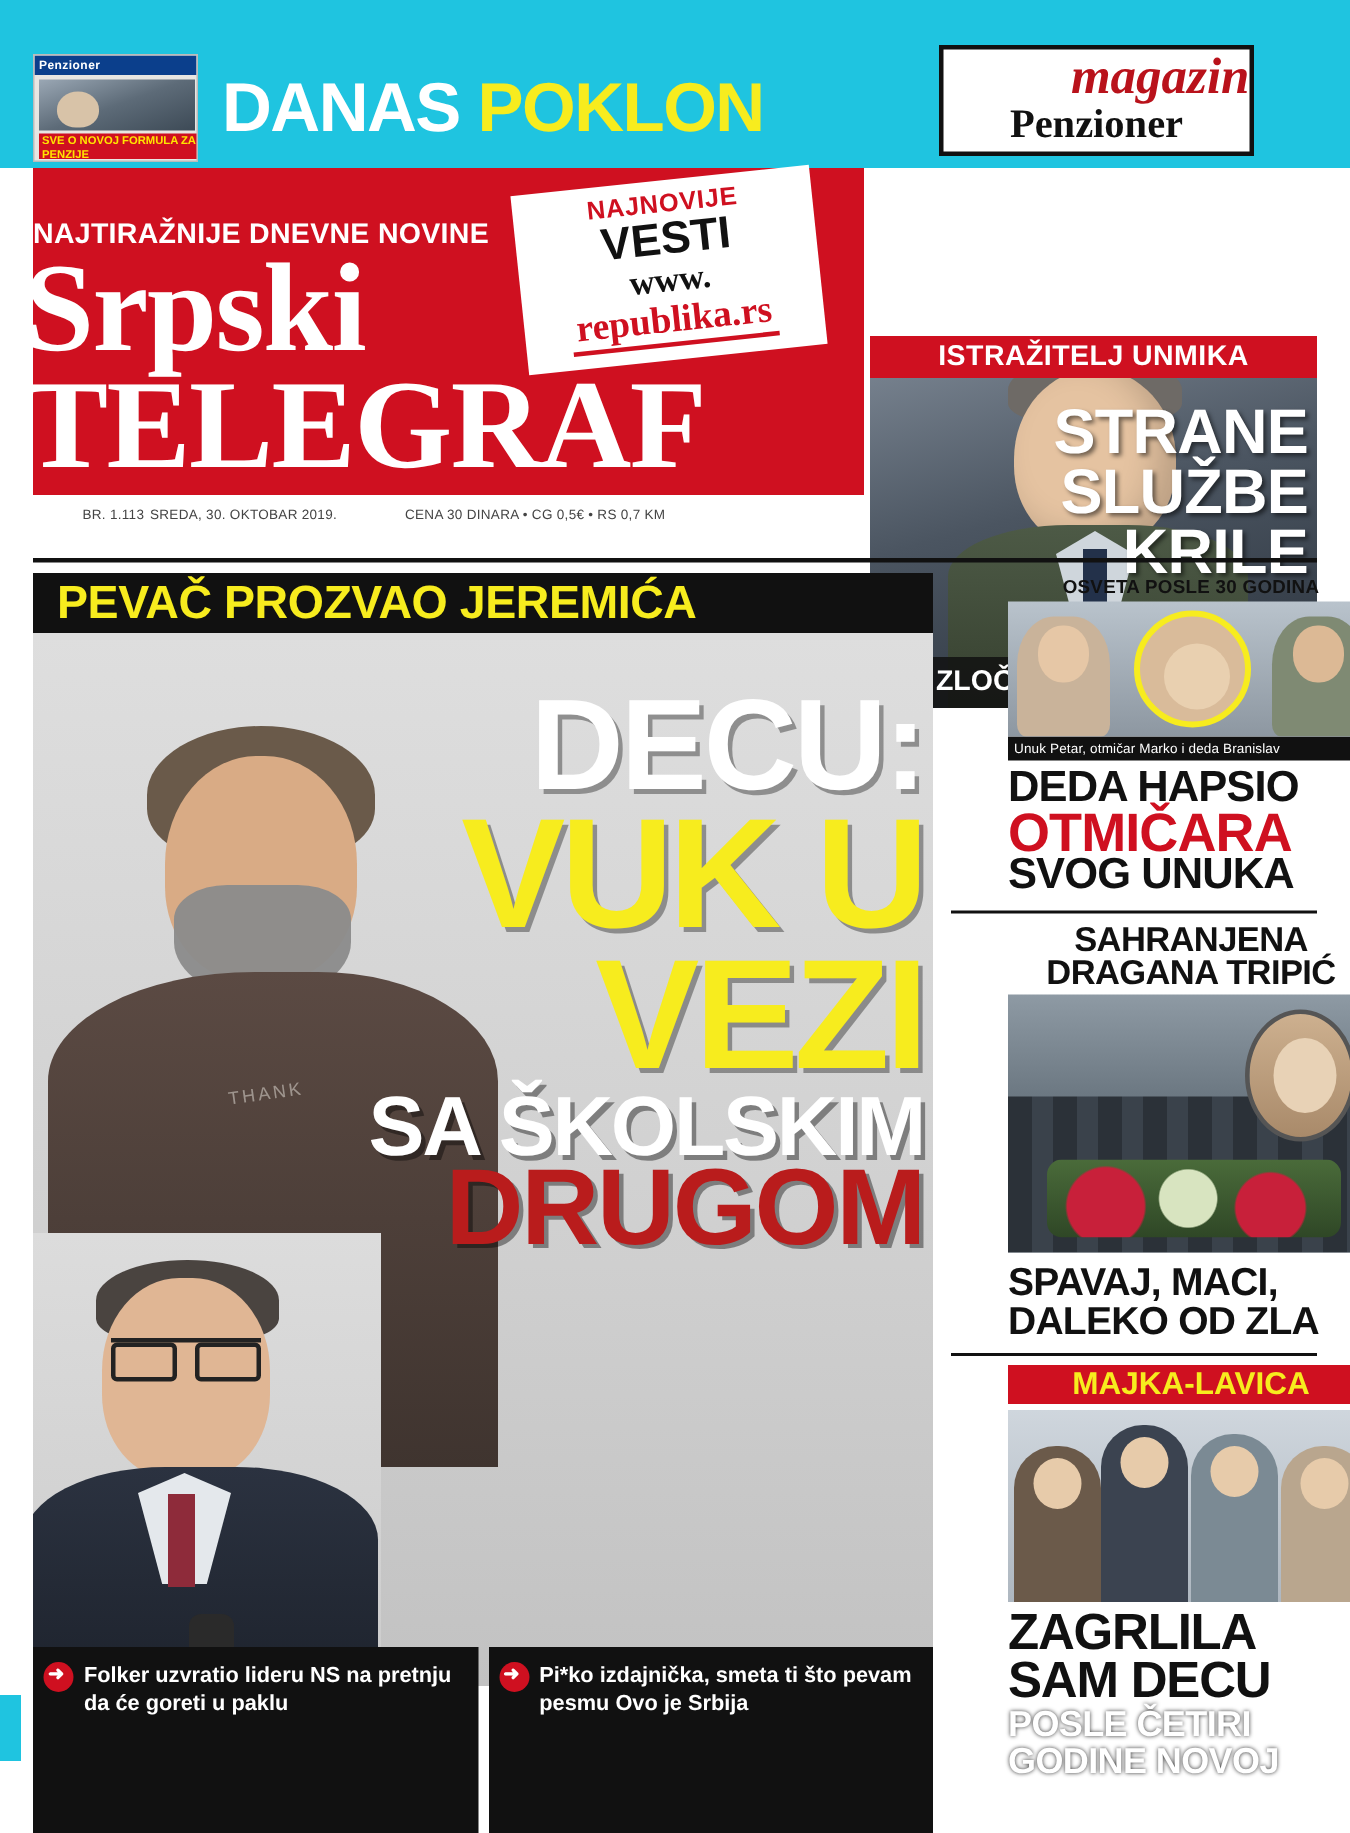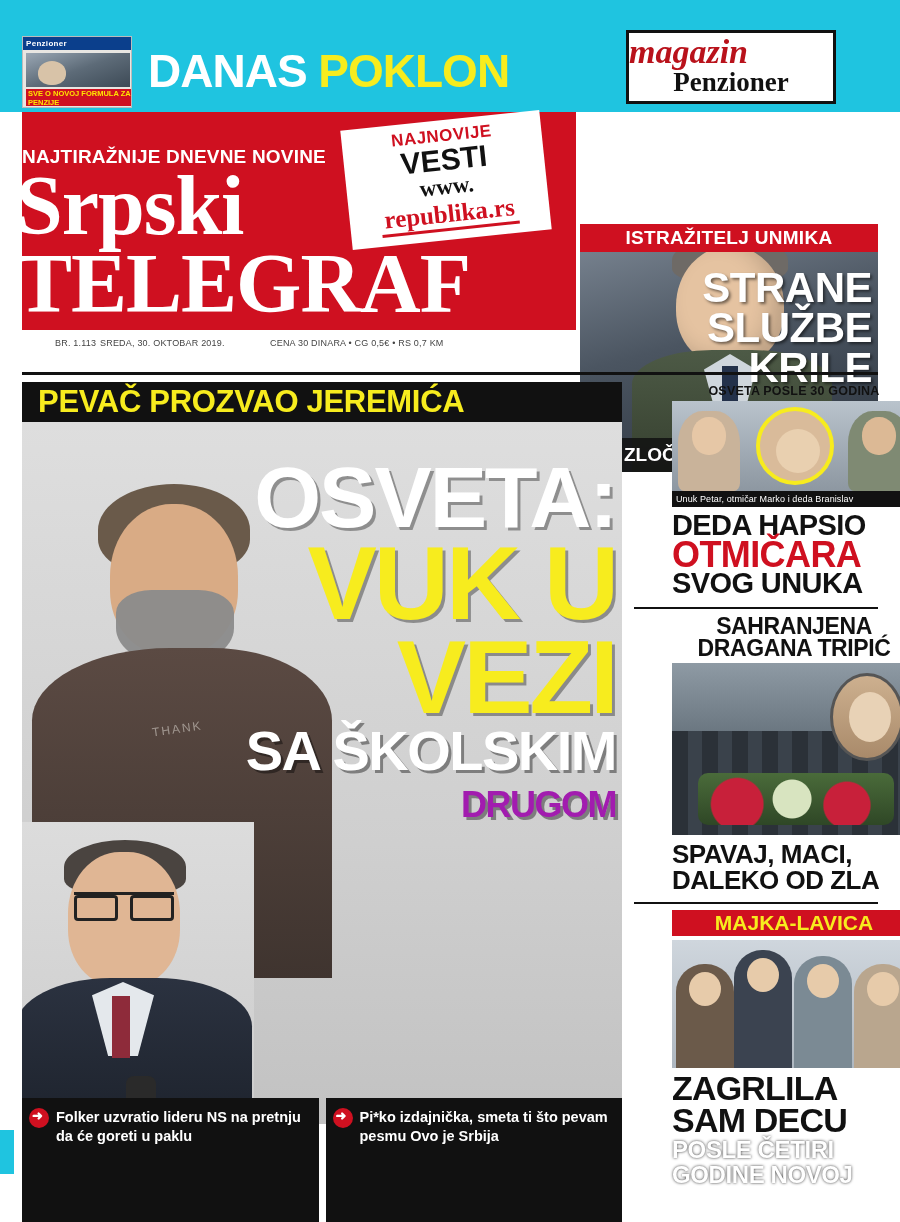--- a/index.html
+++ b/index.html
@@ -43,21 +43,21 @@
     font-size: 46px; font-weight: bold; letter-spacing: -1px;
     font-family: "Liberation Sans", sans-serif;
   }
   .promo-text .w1 { color: #ffffff; }
   .promo-text .w2 { color: #f7ec1e; }
   .promo-badge {
     position: absolute; right: 64px; top: 30px; width: 210px; height: 74px;
     background: #ffffff; border: 3px solid #111;
   }
   .promo-badge .pb1 {
-    text-align: left; color: #b9121b; font-family: "Liberation Serif", serif;
+    text-align: right; color: #b9121b; font-family: "Liberation Serif", serif;
     font-size: 34px; font-weight: bold; line-height: 32px; margin-top: 3px;
     font-style: italic;
   }
   .promo-badge .pb2 {
     text-align: center; color: #111; font-family: "Liberation Serif", serif;
     font-size: 27px; font-weight: bold; line-height: 28px;
   }
 
   
   .masthead {
@@ -248,21 +248,21 @@
   }
   .ms-l2, .ms-l3 {
     color: #f7ec1e; font-weight: bold; font-size: 104px; line-height: 94px;
     letter-spacing: -3px; text-shadow: 3px 3px 0 rgba(0,0,0,.35);
   }
   .ms-l4 {
     color: #ffffff; font-weight: bold; font-size: 56px; line-height: 54px;
     letter-spacing: -1.5px; text-shadow: 3px 3px 0 rgba(0,0,0,.4);
   }
   .ms-l5 {
-    color: #a21caf; font-weight: bold; font-size: 36px; line-height: 54px;
+    color: #b91c1c; font-weight: bold; font-size: 72px; line-height: 54px;
     letter-spacing: -1.5px; text-shadow: 3px 3px 0 rgba(0,0,0,.4);
   }
 
   
   .quotes {
     position: absolute; left: 22px; top: 1098px; width: 600px; height: 134px;
     display: flex; gap: 7px;
   }
   .qbox {
     position: relative; flex: 1; background: #111; color: #ffffff;
@@ -457,21 +457,21 @@
       <div class="pol-glasses"></div>
       <div class="pol-suit"></div>
       <div class="pol-shirt"></div>
       <div class="pol-tie"></div>
       <div class="pol-mic"></div>
     </div>
 
     <div class="ms-kicker">PEVAČ PROZVAO JEREMIĆA</div>
 
     <div class="ms-headline">
-      <div class="ms-l1">OSVETA:</div>
+      <div class="ms-l1">DECU:</div>
       <div class="ms-l2">VUK U</div>
       <div class="ms-l3">VEZI</div>
       <div class="ms-l4">SA ŠKOLSKIM</div>
       <div class="ms-l5">DRUGOM</div>
     </div>
   </div>
 
   <div class="quotes">
     <div class="qbox">
       <span class="qarrow"></span>

